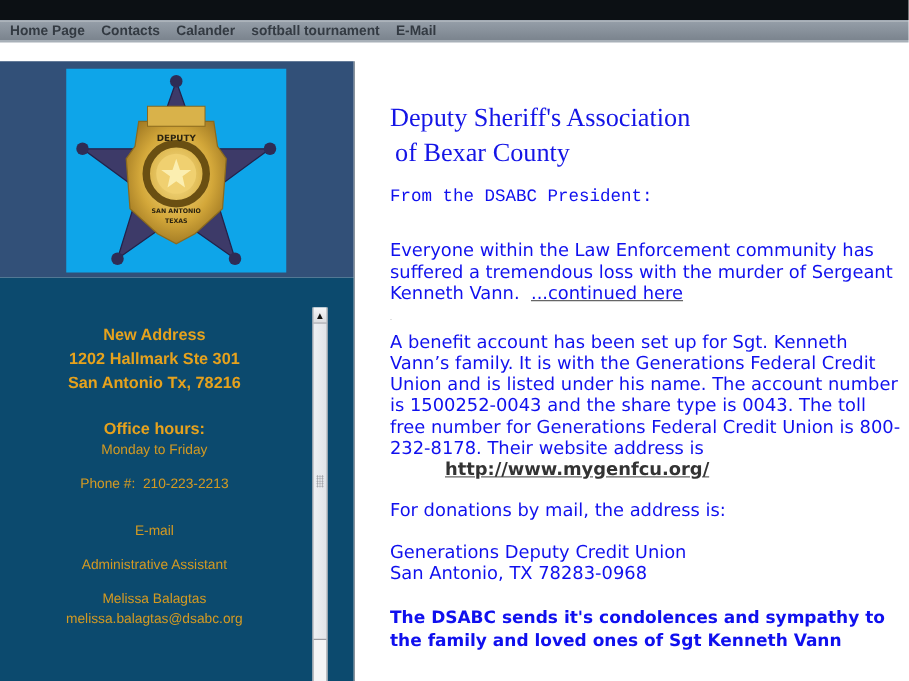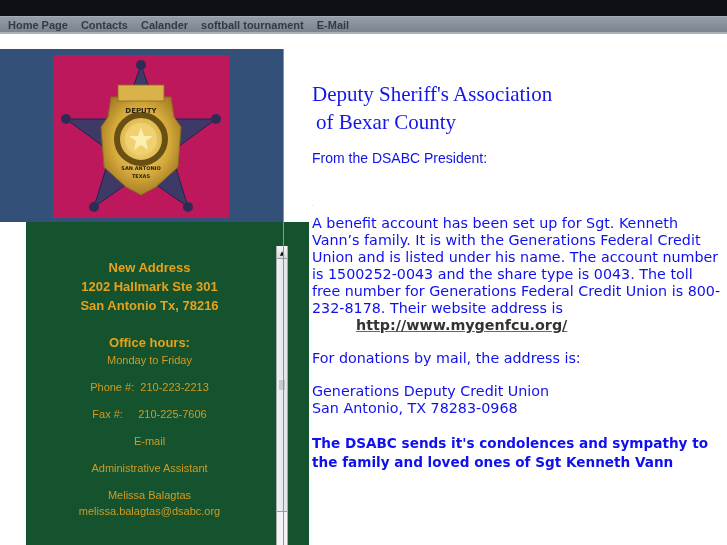--- a/index.html
+++ b/index.html
@@ -15,27 +15,26 @@
       display: flex; align-items: center; padding-left: 8px;
     }
     .navbar a {
       font-family: "Liberation Sans", sans-serif; font-weight: bold; font-size: 11px;
       color: #333a42; text-decoration: none; margin-right: 13px; cursor: pointer;
     }
     .sidebar-top {
       position: absolute; left: 0; top: 49px; width: 283px; height: 173px; background: #325078;
     }
     .logo-box {
-      position: absolute; left: 53px; top: 6px; width: 176px; height: 163px; background: #be185d;
+      position: absolute; left: 53px; top: 6px; width: 176px; height: 163px; background: #0ea5e9;
       display: flex; align-items: center; justify-content: center; text-decoration: underline;
     }
     .sidebar-bottom {
-      position: absolute; left: 0; top: 222px; width: 283px; height: 323px; background: #14532d;
+      position: absolute; left: 0; top: 222px; width: 283px; height: 323px; background: #0c4a6e;
       overflow: hidden;
-      margin-left: 26px;
     }
     .side-divider { position: absolute; left: 283px; top: 49px; width: 1px; height: 496px; background: #8a939c; }
     .side-content {
       position: absolute; left: 0; top: 36px; width: 247px; text-align: center;
       font-family: "Liberation Sans", sans-serif; color: #e6a21d;
     }
     .side-content .big { font-size: 13px; font-weight: bold; line-height: 19px; }
     .side-content .small { font-size: 11px; line-height: 16px; color: #d49a22; }
     .gap-sm { height: 18px; }
     .gap-md { height: 11px; }
@@ -52,21 +51,21 @@
       position: absolute; left: 0; top: 13px; width: 100%; height: 253px;
       background: linear-gradient(90deg, #eef0f3, #e2e4e8); border-bottom: 1px solid #9a9ca2; box-sizing: border-box;
       display: flex; align-items: center; justify-content: center;
     }
     .grip { width: 6px; height: 10px; background-image: radial-gradient(#a0a2a8 0.6px, transparent 0.8px); background-size: 2px 2px; }
     .main { position: absolute; left: 312px; top: 49px; width: 410px; color: #1010ee; }
     .title {
       font-family: "Liberation Serif", serif; font-size: 21px; line-height: 28px; margin-top: 31px; color: #1515e6;
     }
     .title .l2 { padding-left: 4px; }
-    .subhead { font-family: Liberation Sans, sans-serif; font-size: 14px; margin-top: 14px; }
+    .subhead { font-family: Liberation Mono, monospace; font-size: 14px; margin-top: 14px; }
     .para { font-family: "DejaVu Sans", sans-serif; font-size: 14.3px; line-height: 17px; color: #1010ee; }
     .para a { color: #1010ee; text-decoration: underline; text-decoration-color: #666; }
     .para a.dark { color: #333; font-weight: bold; margin-left: 44px; }
     .dot { font-size: 5px; color: #888; height: 22px; line-height: 22px; }
     .bold-para { font-family: "DejaVu Sans", sans-serif; font-weight: bold; font-size: 13.6px; line-height: 19px; color: #1010ee; }
   </style>
 </head>
 <body>
 
 <div class="topbar"></div>
@@ -111,21 +110,20 @@
   <div class="side-content">
     <div class="big">New Address</div>
     <div class="big">1202 Hallmark Ste 301</div>
     <div class="big">San Antonio Tx, 78216</div>
     <div class="gap-sm"></div>
     <div class="big">Office hours:</div>
     <div class="small">Monday to Friday</div>
     <div class="gap-md"></div>
     <div class="small" style="white-space:pre">Phone #:  210-223-2213</div>
     <div class="gap-md"></div>
-    <div class="small" style="white-space:pre">Fax #:     210-225-7606</div>
     <div class="gap-md"></div>
     <div class="small">E-mail</div>
     <div class="gap-md"></div>
     <div class="small">Administrative Assistant</div>
     <div class="gap-md"></div>
     <div class="small">Melissa Balagtas</div>
     <div class="small">melissa.balagtas@dsabc.org</div>
   </div>
   <div class="scrollbar">
     <div class="scroll-up">▲</div>
@@ -137,20 +135,23 @@
 
 <div class="side-divider"></div>
 
 <main class="main">
   <div class="title">
     <div>Deputy Sheriff's Association</div>
     <div class="l2">of Bexar County</div>
   </div>
   <div class="subhead">From the DSABC President:</div>
   <div style="height:27px"></div>
+  <div class="para">
+    <span style="white-space:pre-wrap">Everyone within the Law Enforcement community has suffered a tremendous loss with the murder of Sergeant Kenneth Vann.  </span><a>...continued here</a>
+  </div>
   <div class="dot">.</div>
   <div class="para">
     <span>A benefit account has been set up for Sgt. Kenneth Vann’s family. It is with the Generations Federal Credit Union and is listed under his name. The account number is 1500252-0043 and the share type is 0043. The toll free number for Generations Federal Credit Union is 800-232-8178. Their website address is </span><a class="dark">http://www.mygenfcu.org/</a>
   </div>
   <div style="height:16px"></div>
   <div class="para">For donations by mail, the address is:</div>
   <div style="height:16px"></div>
   <div class="para">Generations Deputy Credit Union</div>
   <div class="para">San Antonio, TX 78283-0968</div>
   <div style="height:17px"></div>

